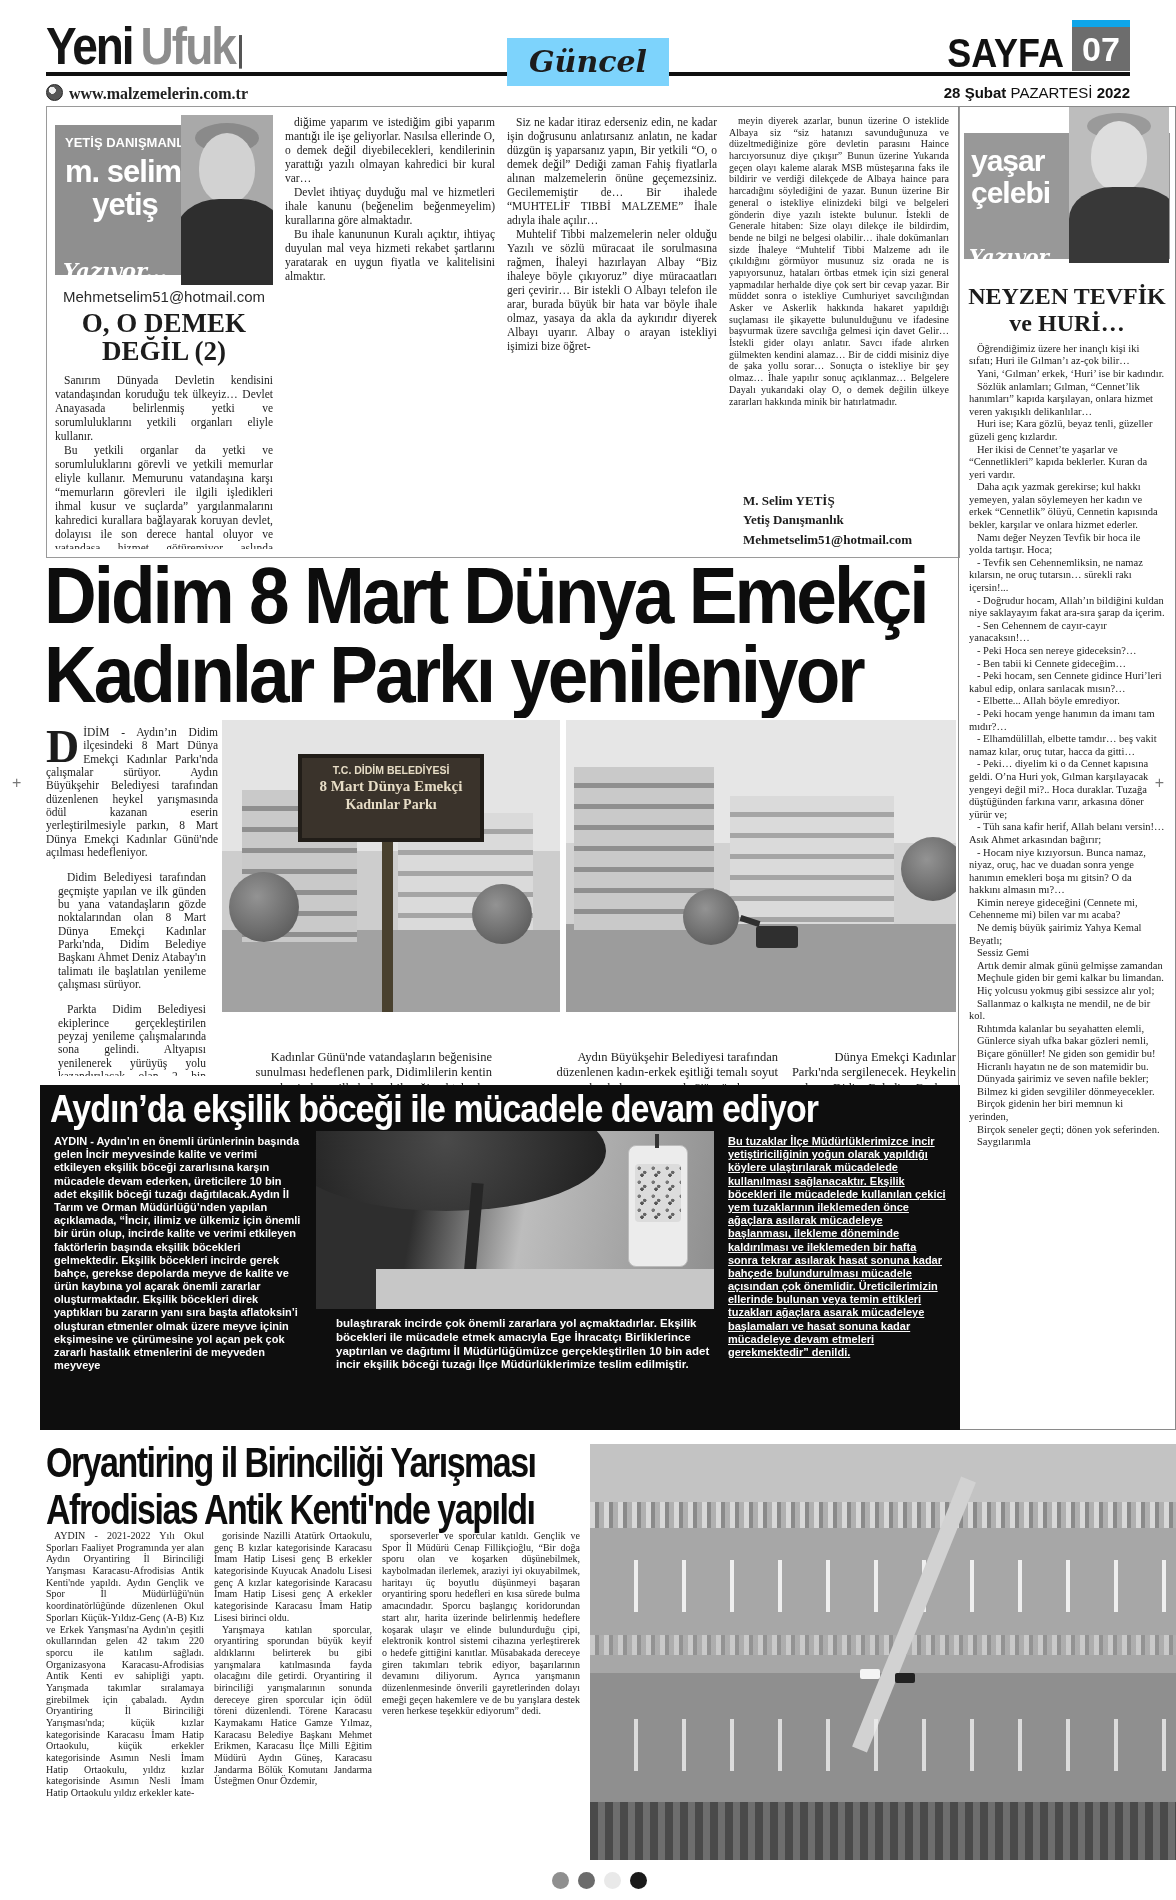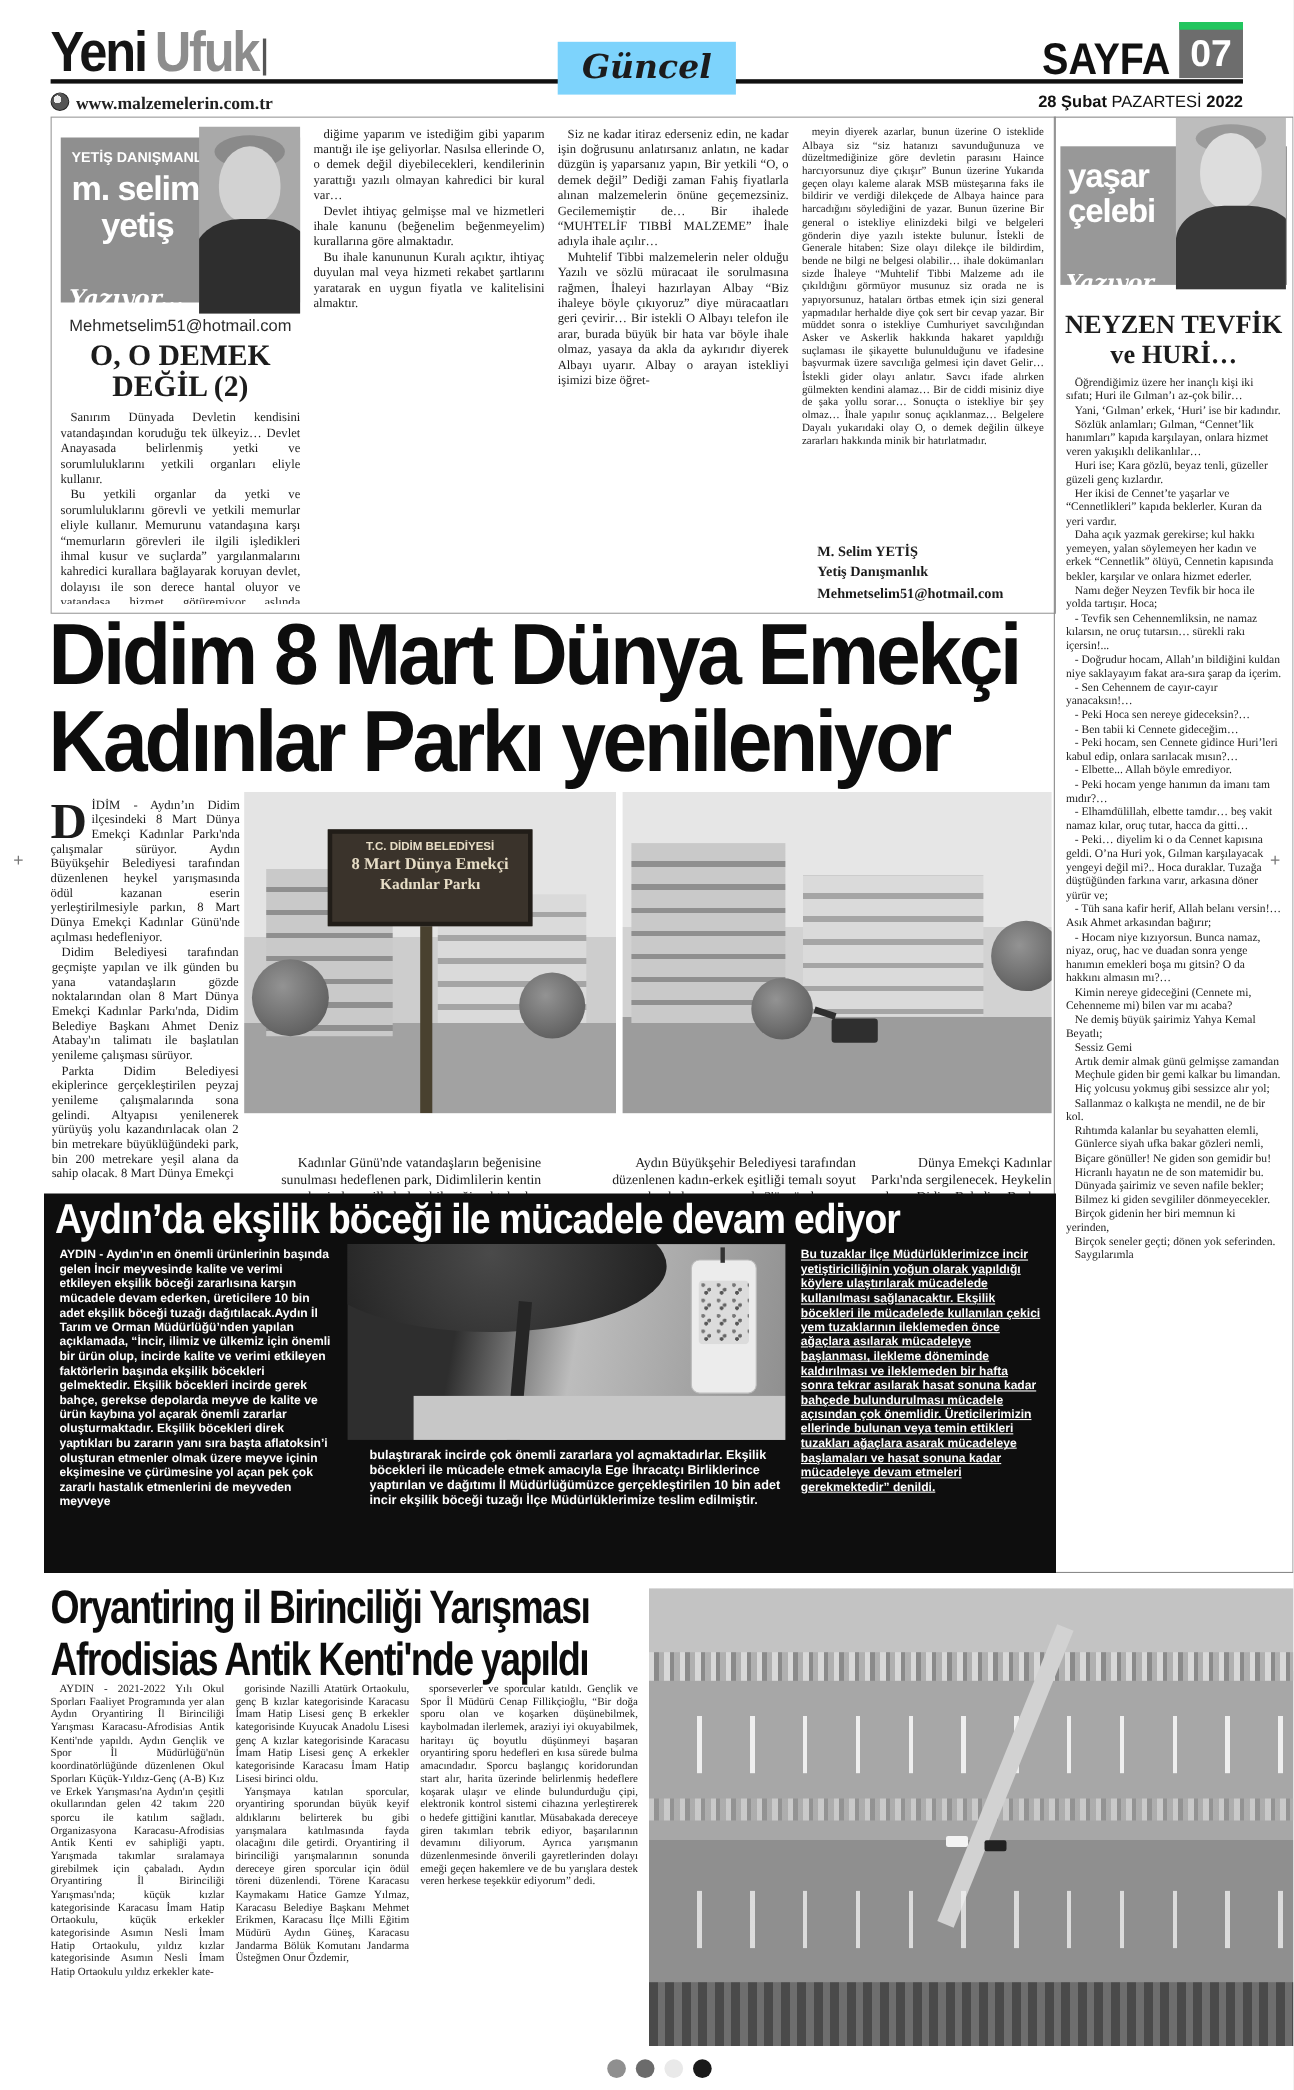--- a/index.html
+++ b/index.html
@@ -17,21 +17,21 @@
           padding:0 22px;font-family:"DejaVu Serif",serif;font-style:italic;font-weight:bold;
           font-size:30px;line-height:48px;}
   .url-line{position:absolute;left:46px;top:84px;font:bold 16px "Liberation Serif",serif;color:#222;}
   .globe{display:inline-block;width:15px;height:15px;border-radius:50%;vertical-align:-2px;
          margin-right:6px;background:radial-gradient(circle at 35% 35%, #eee 0 25%, #555 26% 100%);
          border:1px solid #222;}
   .sayfa{position:absolute;right:112px;top:30px;font-family:"Liberation Sans",sans-serif;
          font-weight:bold;font-size:36px;transform:scaleY(1.12);transform-origin:right top;color:#111;}
   .pageno{position:absolute;right:46px;top:20px;width:58px;height:44px;background:#6d6d6d;
           color:#fff;font:bold 34px/44px "Liberation Sans",sans-serif;text-align:center;
-          border-top:7px solid #22c55e;}
+          border-top:7px solid #0ea5e9;}
   .dateline{position:absolute;right:46px;top:84px;font:bold 15px "Liberation Sans",sans-serif;color:#111;}
   .dateline .wd{font-weight:normal;}
 
   
   .a1{position:absolute;left:46px;top:106px;width:912px;height:450px;border:1px solid #9a9a9a;}
   .a1col{position:absolute;top:8px;bottom:8px;font-size:11.5px;line-height:1.22;
          text-align:justify;overflow:hidden;}
   .a1col p{margin:0;text-indent:9px;}
   .a1c1{left:8px;width:218px;}
   .a1c2{left:238px;width:210px;}
@@ -75,21 +75,21 @@
   .yc .yhead{font:bold 24px/1.12 "Liberation Serif",serif;text-align:center;margin:8px 4px 6px;}
   .yc .ybody{padding:0 10px;font-size:10.5px;line-height:1.2;height:1050px;overflow:hidden;text-align:left;}
   .yc .ybody p{margin:0;text-indent:8px;}
 
   
   .dh{position:absolute;left:44px;top:556px;font-family:"Liberation Sans",sans-serif;font-weight:bold;
       font-size:73px;letter-spacing:-3px;line-height:73px;transform:scaleY(1.08);
       transform-origin:left top;white-space:nowrap;color:#0d0d0d;}
   .didim-text{position:absolute;left:46px;top:726px;width:172px;height:350px;
               font-size:11.5px;line-height:1.16;text-align:justify;overflow:hidden;}
-  .didim-text p{margin:1px;text-indent:9px;}
+  .didim-text p{margin:12px;text-indent:9px;}
   .dropcap{float:left;font:bold 46px/0.82 "Liberation Serif",serif;padding:2px 4px 0 0;}
   .photo{position:absolute;overflow:hidden;background:#cfcfcf;}
   .photo1{left:222px;top:720px;width:338px;height:292px;
           background:linear-gradient(#e4e4e4 0 45%,#cdcdcd 45% 72%,#a2a2a2 72% 100%);}
   .photo2{left:566px;top:720px;width:390px;height:292px;
           background:linear-gradient(#e6e6e6 0 42%,#d2d2d2 42% 70%,#9c9c9c 70% 100%);}
   .bldg{position:absolute;background:repeating-linear-gradient(#c9c9c9 0 16px,#8f8f8f 16px 21px);}
   .bldg.lt{background:repeating-linear-gradient(#dadada 0 16px,#a5a5a5 16px 21px);}
   .treeblob{position:absolute;border-radius:50%;
             background:radial-gradient(circle at 40% 35%,#939393,#4f4f4f);}
@@ -199,21 +199,21 @@
       </div>
       <div class="email">Mehmetselim51@hotmail.com</div>
       <div class="o-head">O, O DEMEK DEĞİL (2)</div>
       <div>
           <p>Sanırım Dünyada Devletin kendisini vatandaşından koruduğu tek ülkeyiz… Devlet Anayasada belirlenmiş yetki ve sorumluluklarını yetkili organları eliyle kullanır.</p>
           <p>Bu yetkili organlar da yetki ve sorumluluklarını görevli ve yetkili memurlar eliyle kullanır. Memurunu vatandaşına karşı “memurların görevleri ile ilgili işledikleri ihmal kusur ve suçlarda” yargılanmalarını kahredici kurallara bağlayarak koruyan devlet, dolayısı ile son derece hantal oluyor ve vatandaşa hizmet götüremiyor aslında götürmüyor, bilerek götürmüyor. Kalın bir koruma zırhı arkasında çalışan! Memurlar istersem yaparım, iste-</p>
         </div>
     </div>
     <div class="a1col a1c2">
         <p>diğime yaparım ve istediğim gibi yaparım mantığı ile işe geliyorlar. Nasılsa ellerinde O, o demek değil diyebilecekleri, kendilerinin yarattığı yazılı olmayan kahredici bir kural var…</p>
-        <p>Devlet ihtiyaç gelmişse mal ve hizmetleri ihale kanunu (beğenelim beğenmeyelim) kurallarına göre almaktadır.</p>
+        <p>Devlet ihtiyaç duyduğu mal ve hizmetleri ihale kanunu (beğenelim beğenmeyelim) kurallarına göre almaktadır.</p>
         <p>Bu ihale kanununun Kuralı açıktır, ihtiyaç duyulan mal veya hizmeti rekabet şartlarını yaratarak en uygun fiyatla ve kalitelisini almaktır.</p>
       </div>
     <div class="a1col a1c3">
         <p>Siz ne kadar itiraz ederseniz edin, ne kadar işin doğrusunu anlatırsanız anlatın, ne kadar düzgün iş yaparsanız yapın, Bir yetkili “O, o demek değil” Dediği zaman Fahiş fiyatlarla alınan malzemelerin önüne geçemezsiniz. Gecilememiştir de… Bir ihalede “MUHTELİF TIBBİ MALZEME” İhale adıyla ihale açılır…</p>
         <p>Muhtelif Tibbi malzemelerin neler olduğu Yazılı ve sözlü müracaat ile sorulmasına rağmen, İhaleyi hazırlayan Albay “Biz ihaleye böyle çıkıyoruz” diye müracaatları geri çevirir… Bir istekli O Albayı telefon ile arar, burada büyük bir hata var böyle ihale olmaz, yasaya da akla da aykırıdır diyerek Albayı uyarır. Albay o arayan istekliyi işimizi bize öğret-</p>
       </div>
     <div class="a1col a1c4">
         <p>meyin diyerek azarlar, bunun üzerine O isteklide Albaya siz “siz hatanızı savunduğunuza ve düzeltmediğinize göre devletin parasını Haince harcıyorsunuz diye çıkışır” Bunun üzerine Yukarıda geçen olayı kaleme alarak MSB müsteşarına faks ile bildirir ve verdiği dilekçede de Albaya haince para harcadığını söylediğini de yazar. Bunun üzerine Bir general o istekliye elinizdeki bilgi ve belgeleri gönderin diye yazılı istekte bulunur. İstekli de Generale hitaben: Size olayı dilekçe ile bildirdim, bende ne bilgi ne belgesi olabilir… ihale dokümanları sizde İhaleye “Muhtelif Tibbi Malzeme adı ile çıkıldığını görmüyor musunuz siz orada ne is yapıyorsunuz, hataları örtbas etmek için sizi general yapmadılar herhalde diye çok sert bir cevap yazar. Bir müddet sonra o istekliye Cumhuriyet savcılığından Asker ve Askerlik hakkında hakaret yapıldığı suçlaması ile şikayette bulunulduğunu ve ifadesine başvurmak üzere savcılığa gelmesi için davet Gelir… İstekli gider olayı anlatır. Savcı ifade alırken gülmekten kendini alamaz… Bir de ciddi misiniz diye de şaka yollu sorar… Sonuçta o istekliye bir şey olmaz… İhale yapılır sonuç açıklanmaz… Belgelere Dayalı yukarıdaki olay O, o demek değilin ülkeye zararları hakkında minik bir hatırlatmadır.</p>
       </div>
     <div class="sig">

